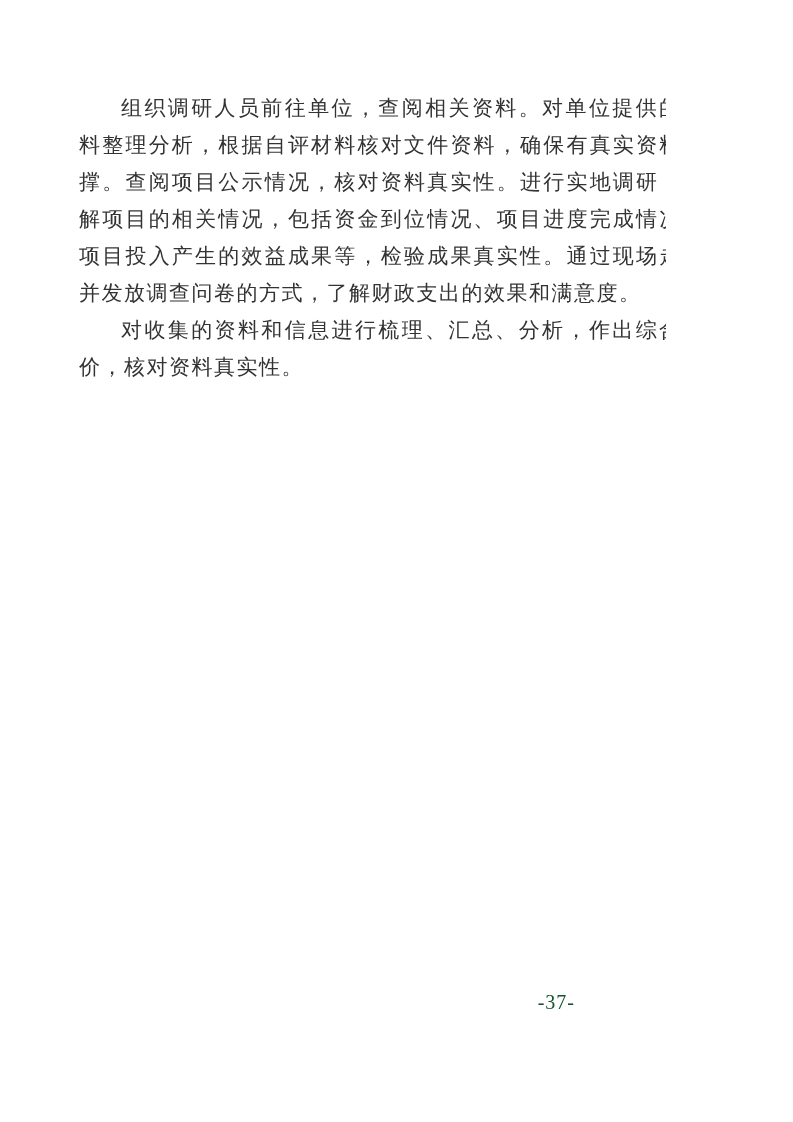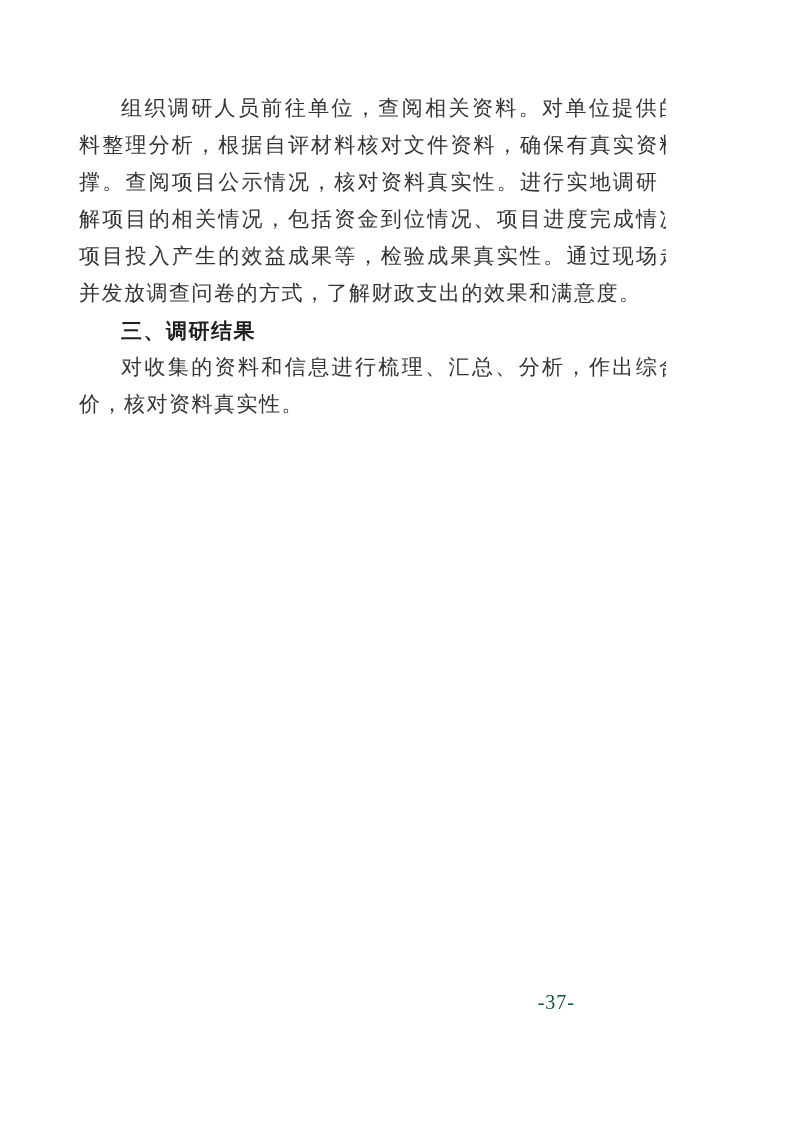--- a/index.html
+++ b/index.html
@@ -53,17 +53,16 @@
       letter-spacing: 1px;
       font-family: "Liberation Serif", "DejaVu Serif", serif;
     }
   </style>
 </head>
 <body>
 
 <div class="page">
   <div class="content">
     <p class="para">组织调研人员前往单位，查阅相关资料。对单位提供的资料整理分析，根据自评材料核对文件资料，确保有真实资料支撑。查阅项目公示情况，核对资料真实性。进行实地调研，了解项目的相关情况，包括资金到位情况、项目进度完成情况、项目投入产生的效益成果等，检验成果真实性。通过现场走访并发放调查问卷的方式，了解财政支出的效果和满意度。</p>
-    <h2 class="heading">三、调研结果</h2>
     <p class="para">对收集的资料和信息进行梳理、汇总、分析，作出综合评价，核对资料真实性。</p>
   </div>
   <div class="page-number">-37-</div>
 </div>
 
 </body></html>

